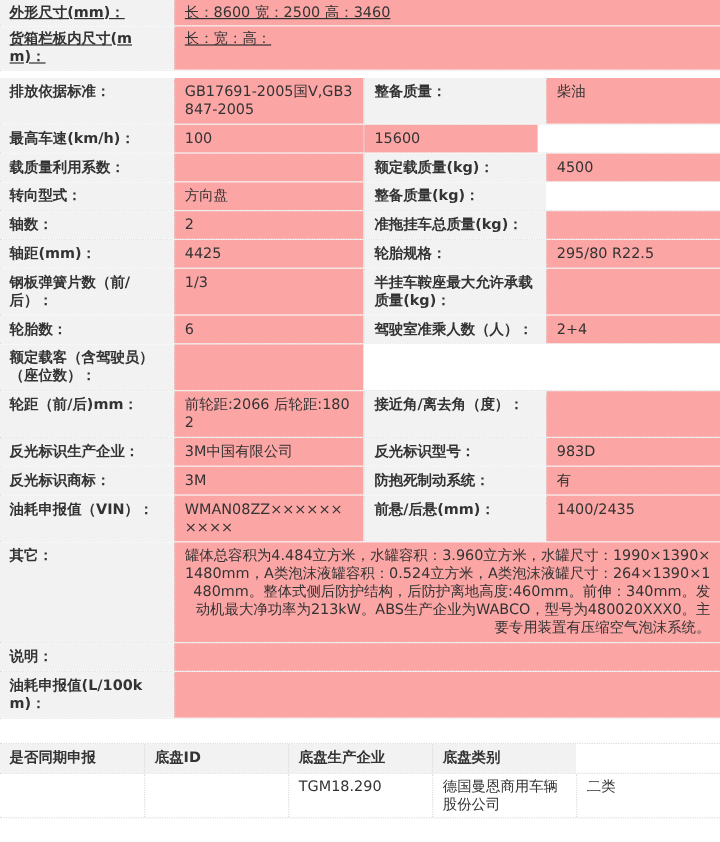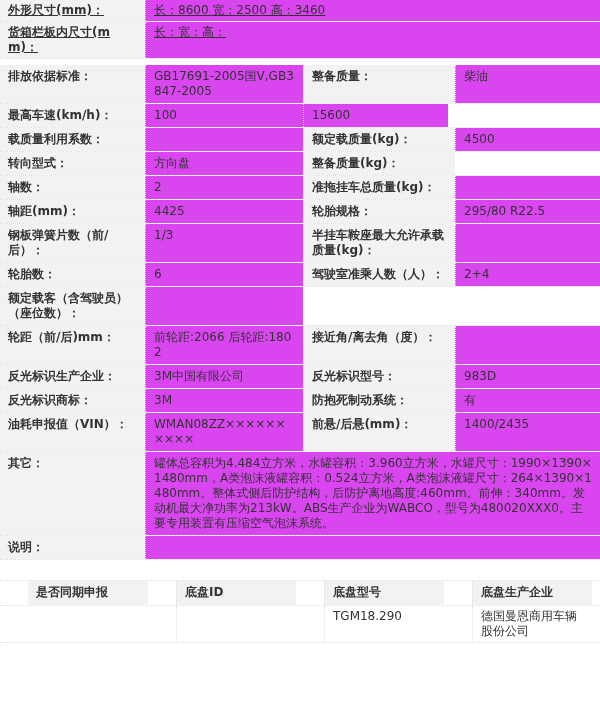--- a/index.html
+++ b/index.html
@@ -1,38 +1,38 @@
 <!DOCTYPE html>
 <html><head>
 <meta charset="utf-8">
 <style>
   html,body{margin:0;padding:0;background:#ffffff;}
   body{width:600px;font-family:"DejaVu Sans","Liberation Sans",sans-serif;font-size:12px;line-height:15px;color:#333;}
   .spec{width:600px;}
   .row{display:flex;border-bottom:1px dotted #ddd;background:#fff;}
   .cell{box-sizing:border-box;padding:4px 8px;min-height:23px;display:block;word-break:break-all;}
   .lbl{background:#f2f2f2;font-weight:bold;}
-  .val{background:#d946ef;}
+  .val{background:#fca5a5;}
   .bl{border-left:1px dotted #ddd;}
   .w1{width:145px;flex:none;}
   .w2{width:158px;flex:none;}
   .w3{width:152px;flex:none;}
   .w4{width:145px;flex:none;}
   .grow{flex:1;}
   .ghost{background:#fff !important;border-left:none !important;}
   .gap6{height:6px;}
   .gap20{height:20px;}
   .gap25{height:25px;}
-  .htable .row .cell{min-height:24px;margin-left:28px;}
+  .htable .row .cell{min-height:24px;}
   .htable .hdr .cell{background:#f2f2f2;font-weight:bold;}
   .htable{border-top:1px dotted #ddd;}
   .htable .data .cell{padding:3px 8px;}
   .c5{width:120px;flex:none;}
   .toprow .cell{padding:3px 8px;min-height:21px;text-decoration:underline;}
-  .otherval{line-height:15px;}
+  .otherval{line-height:15px;text-align:right;}
 </style>
 </head>
 <body>
 
 <div class="spec">
 
   <div>
     <div class="row toprow">
       <div class="cell lbl w1">外形尺寸(mm)：</div>
       <div class="cell val grow bl">长：8600 宽：2500 高：3460</div>
@@ -137,29 +137,32 @@
     </div>
 
     <div class="row">
       <div class="cell lbl w1">其它：</div>
       <div class="cell val grow bl otherval">罐体总容积为4.484立方米，水罐容积：3.960立方米，水罐尺寸：1990×1390×1480mm，A类泡沫液罐容积：0.524立方米，A类泡沫液罐尺寸：264×1390×1480mm。整体式侧后防护结构，后防护离地高度:460mm。前伸：340mm。发动机最大净功率为213kW。ABS生产企业为WABCO，型号为480020XXX0。主要专用装置有压缩空气泡沫系统。</div>
     </div>
     <div class="row">
       <div class="cell lbl w1">说明：</div>
       <div class="cell val grow bl"></div>
     </div>
+    <div class="row">
+      <div class="cell lbl w1">油耗申报值(L/100km)：</div>
+      <div class="cell val grow bl"></div>
+    </div>
   </div>
 
   <div class="gap20"></div>
 
   <div class="htable">
     <div class="row hdr">
       <div class="cell c5">是否同期申报</div>
       <div class="cell c5 bl">底盘ID</div>
-      <div class="cell c5 bl">底盘型号</div>
       <div class="cell c5 bl">底盘生产企业</div>
       <div class="cell c5 bl">底盘类别</div>
     </div>
     <div class="row data">
       <div class="cell c5"></div>
       <div class="cell c5 bl"></div>
       <div class="cell c5 bl">TGM18.290</div>
       <div class="cell c5 bl">德国曼恩商用车辆股份公司</div>
       <div class="cell c5 bl">二类</div>
     </div>

